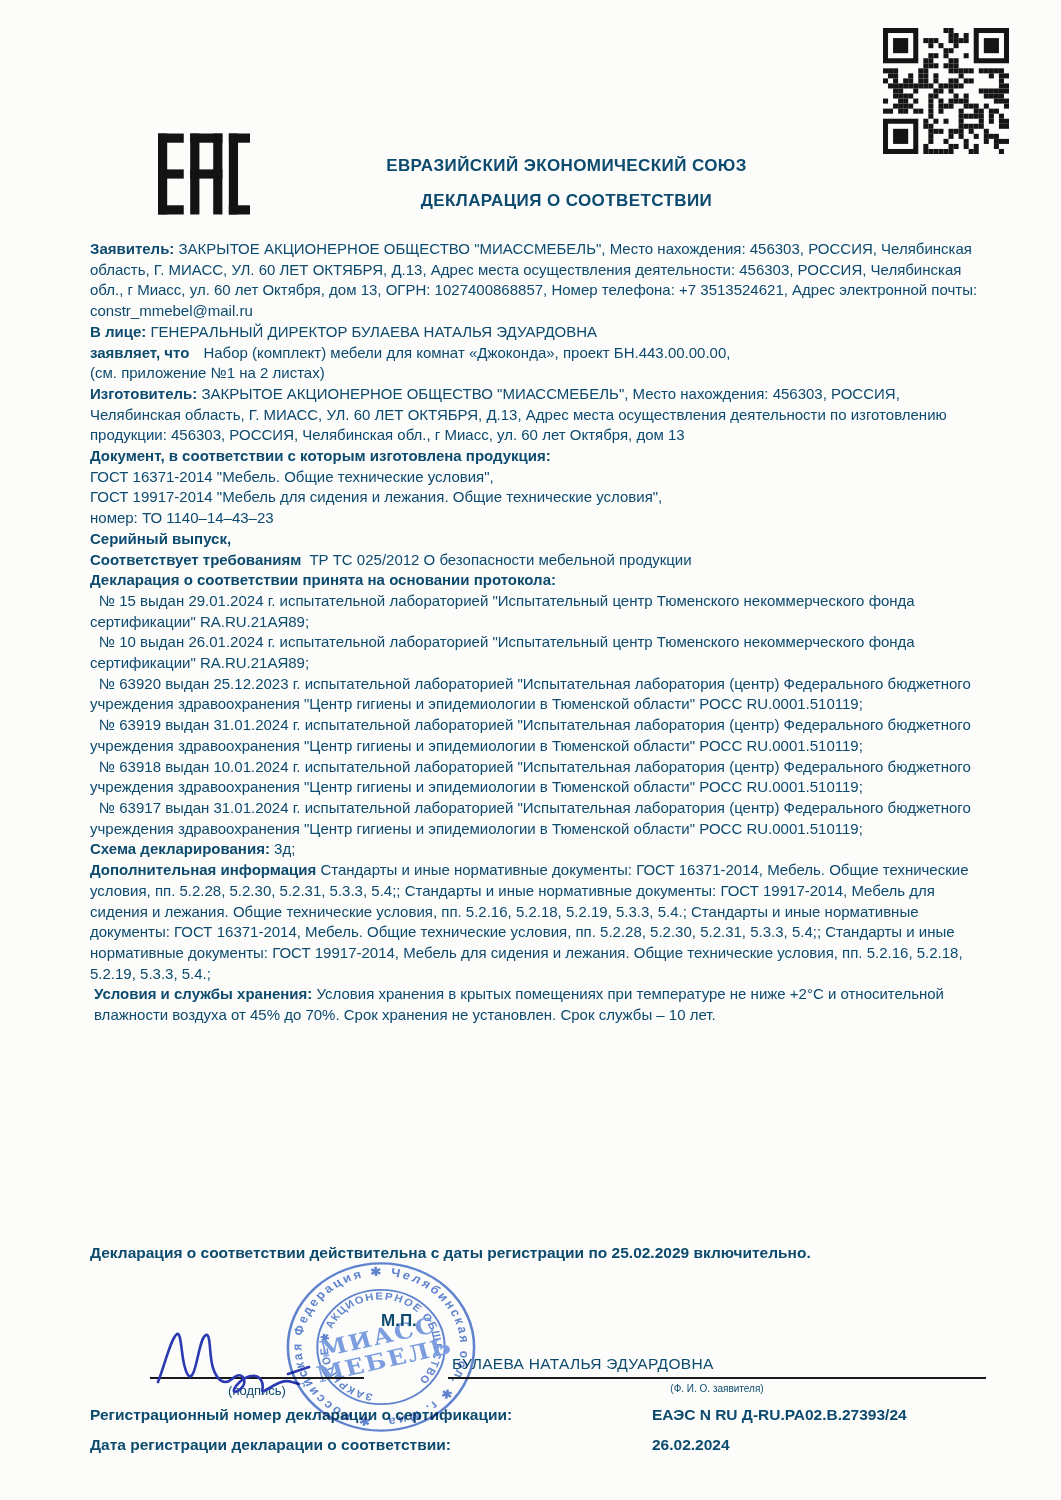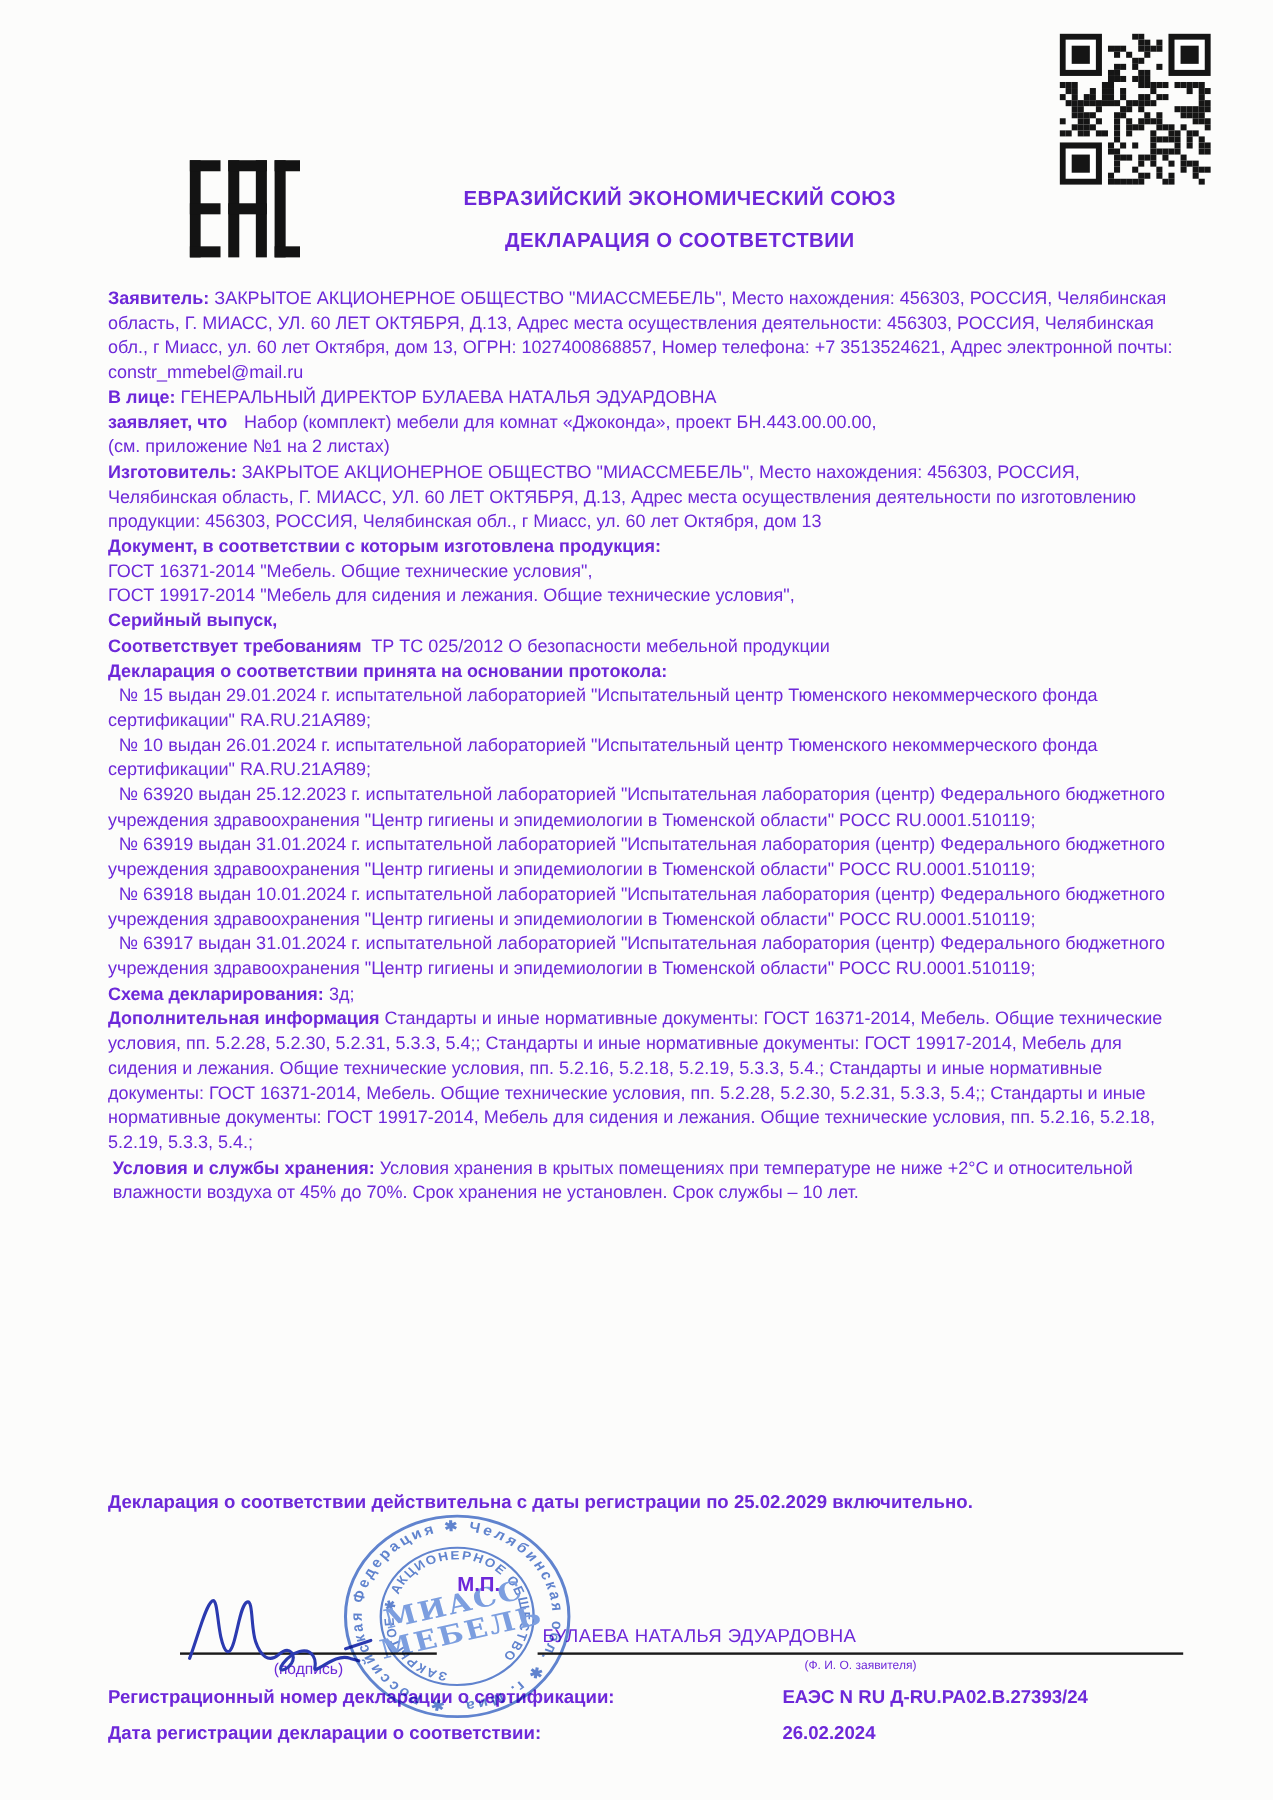--- a/index.html
+++ b/index.html
@@ -1,18 +1,18 @@
 <!DOCTYPE html>
 <html><head>
 <meta charset="utf-8">
 <style>
   html,body{margin:0;padding:0;background:#e9e9e9;}
   .page{
     position:relative; width:1061px; height:1500px; margin:0 auto;
-    background:#fcfcfb; color:#6d28d9; overflow:hidden;
+    background:#fcfcfb; color:#0c4a6e; overflow:hidden;
     font-family:"Liberation Sans", sans-serif;
   }
   
   .qr{position:absolute; left:883px; top:28px; width:126px; height:126px;}
   
   .eac{position:absolute; left:158px; top:133px; width:92px; height:82px;}
   
   .titles{position:absolute; left:0; top:156px; width:1061px; text-align:center;}
   .titles .inner{transform:translateX(36px);}
   .title-line{font-size:17px; font-weight:bold; letter-spacing:.4px;}
@@ -307,20 +307,21 @@
 
     <p class="mt10"><span class="b gap-label">заявляет, что</span><span>Набор (комплект) мебели для комнат «Джоконда», проект БН.443.00.00.00,</span><br>
       <span>(см. приложение №1 на 2 листах)</span></p>
 
     <p><span class="b">Изготовитель:</span>
       <span>ЗАКРЫТОЕ АКЦИОНЕРНОЕ ОБЩЕСТВО "МИАССМЕБЕЛЬ", Место нахождения: 456303, РОССИЯ,  Челябинская область, Г. МИАСС, УЛ. 60 ЛЕТ ОКТЯБРЯ, Д.13, Адрес места осуществления деятельности по изготовлению продукции: 456303, РОССИЯ, Челябинская обл., г Миасс, ул. 60 лет Октября, дом 13</span></p>
 
     <p class="b">Документ, в соответствии с которым изготовлена продукция:</p>
     <p>ГОСТ 16371-2014 "Мебель. Общие технические условия",</p>
     <p>ГОСТ 19917-2014 "Мебель для сидения и лежания. Общие технические условия",</p>
+    <p>номер: ТО 1140–14–43–23</p>
 
 
     <p class="b">Серийный выпуск,</p>
 
     <p class="mt8"><span class="b gap-sm">Соответствует требованиям</span><span>ТР ТС 025/2012 О безопасности мебельной продукции</span></p>
 
     <p class="b">Декларация о соответствии принята на основании протокола:</p>
     <p class="proto">№ 15 выдан 29.01.2024 г. испытательной лабораторией "Испытательный центр Тюменского некоммерческого фонда сертификации" RA.RU.21АЯ89;</p>
     <p class="proto">№ 10 выдан 26.01.2024 г. испытательной лабораторией "Испытательный центр Тюменского некоммерческого фонда сертификации" RA.RU.21АЯ89;</p>
     <p class="proto">№ 63920 выдан 25.12.2023 г. испытательной лабораторией "Испытательная лаборатория (центр) Федерального бюджетного учреждения здравоохранения "Центр гигиены и эпидемиологии в Тюменской области" РОСС RU.0001.510119;</p>

